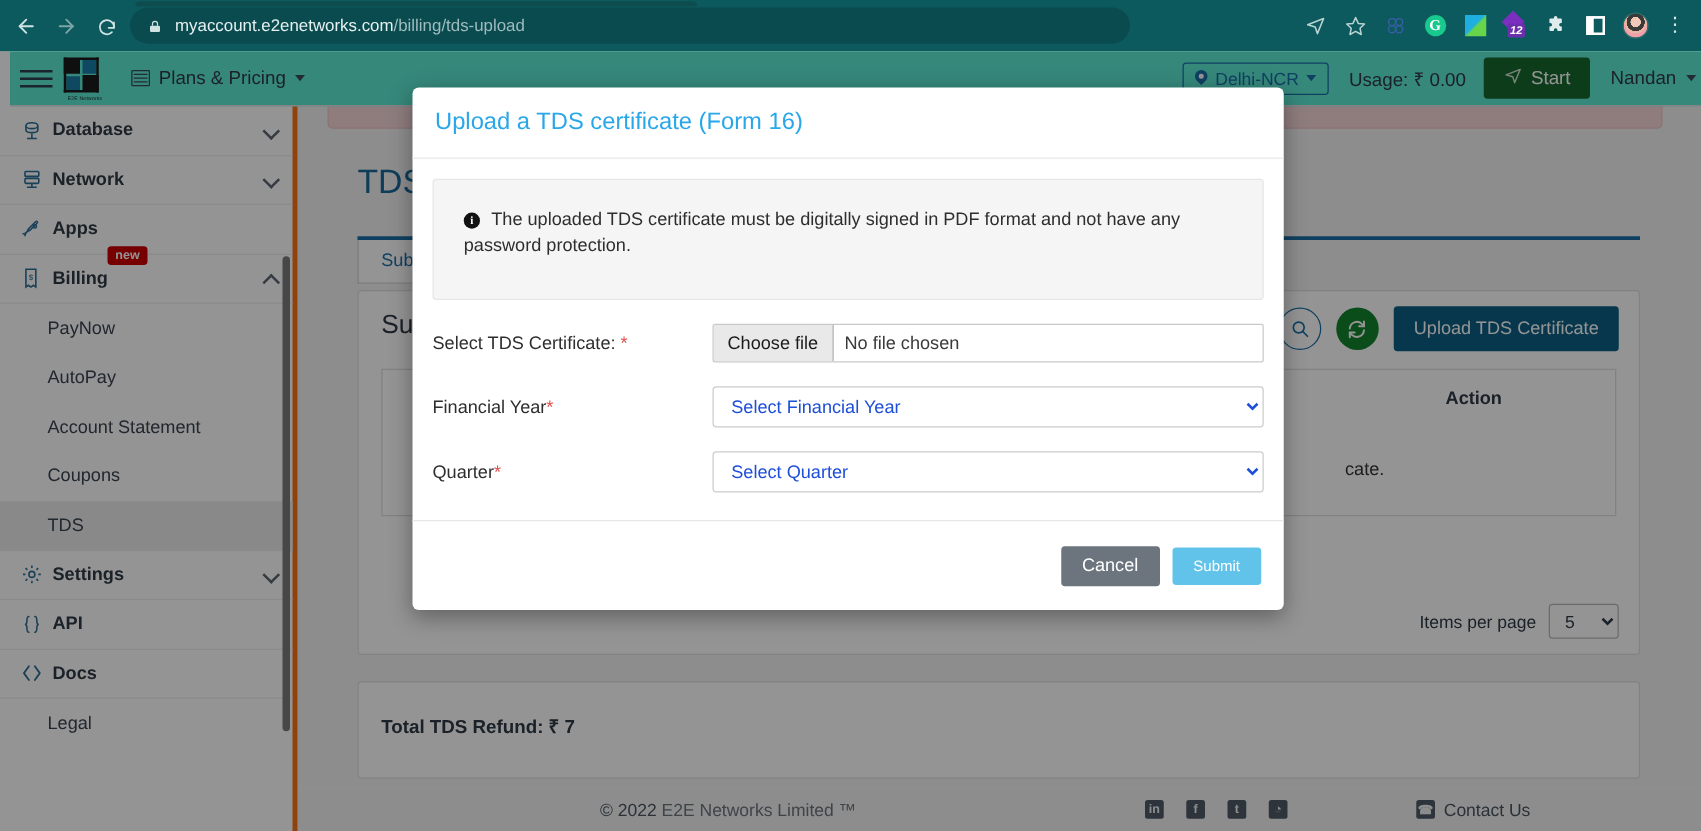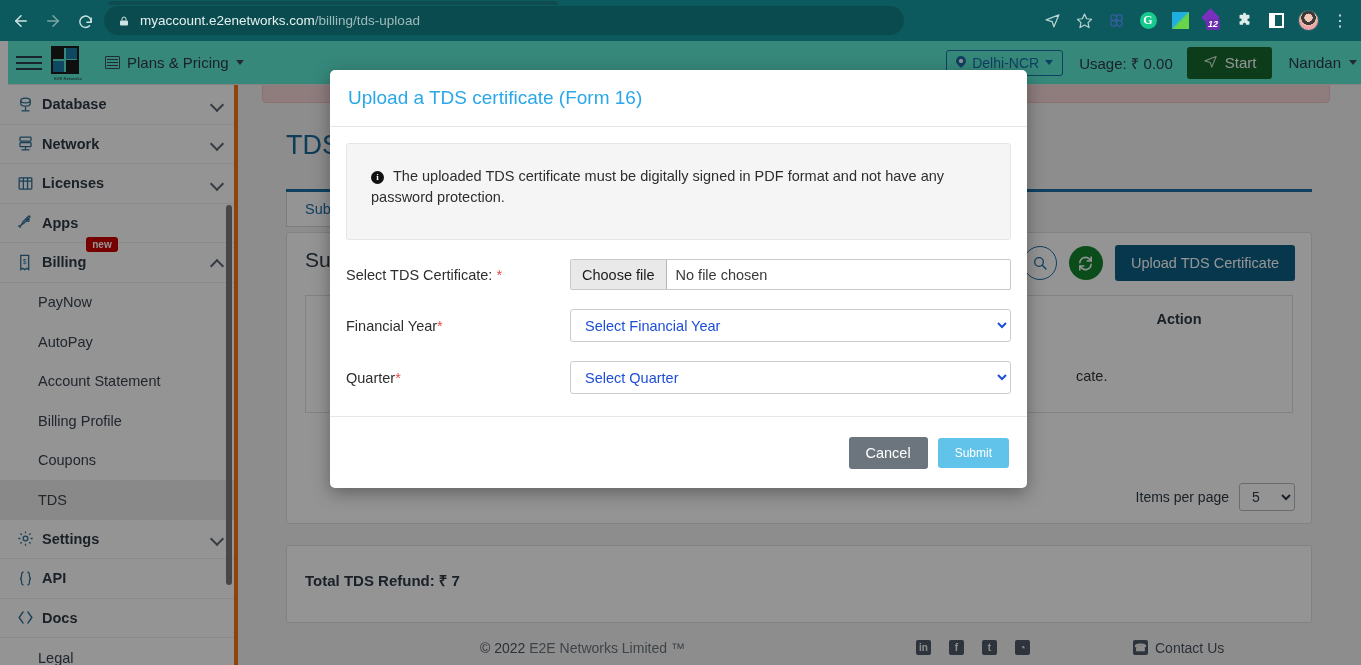--- a/index.html
+++ b/index.html
@@ -514,32 +514,20 @@
             <rect x="5" y="4" width="14" height="5" rx="1"></rect>
             <rect x="5" y="11" width="14" height="5" rx="1"></rect>
             <line x1="12" y1="16" x2="12" y2="20"></line>
             <line x1="7" y1="20" x2="17" y2="20"></line>
           </svg>
       </span>
       <span class="side-label">Network</span>
       <span class="chev"></span>
     </div>
 
-    <div class="side-item">
-      <span class="side-icon">
-        <svg width="19" height="19" viewBox="0 0 24 24" fill="none" stroke="#2d6f96" stroke-width="1.6">
-            <rect x="4" y="5" width="16" height="14" rx="1"></rect>
-            <line x1="9.3" y1="5" x2="9.3" y2="19"></line>
-            <line x1="14.6" y1="5" x2="14.6" y2="19"></line>
-            <line x1="4" y1="9" x2="20" y2="9"></line>
-          </svg>
-      </span>
-      <span class="side-label">Licenses</span>
-      <span class="chev"></span>
-    </div>
 
     <div class="side-item">
       <span class="side-icon">
         <svg width="19" height="19" viewBox="0 0 24 24" fill="none" stroke="#2d6f96" stroke-width="1.6">
             <path d="M5 19c0-3 2-5 5-6l7-7c1.5-1.5 0-3-1.5-1.5l-7 7c-1 3-3 5-6 5"></path>
             <circle cx="15" cy="9" r="1.6"></circle>
           </svg>
       </span>
       <span class="side-label" style="flex:0 0 auto;">Apps</span>
       <span class="badge-new">new</span>
@@ -557,23 +545,20 @@
     </div>
 
     <div class="side-item sub">
       <span class="side-label">PayNow</span>
     </div>
     <div class="side-item sub">
       <span class="side-label">AutoPay</span>
     </div>
     <div class="side-item sub">
       <span class="side-label">Account Statement</span>
-    </div>
-    <div class="side-item sub">
-      <span class="side-label">Billing Profile</span>
     </div>
     <div class="side-item sub">
       <span class="side-label">Coupons</span>
     </div>
     <div class="side-item sub active">
       <span class="side-label">TDS</span>
     </div>
 
     <div class="side-item">
       <span class="side-icon">

